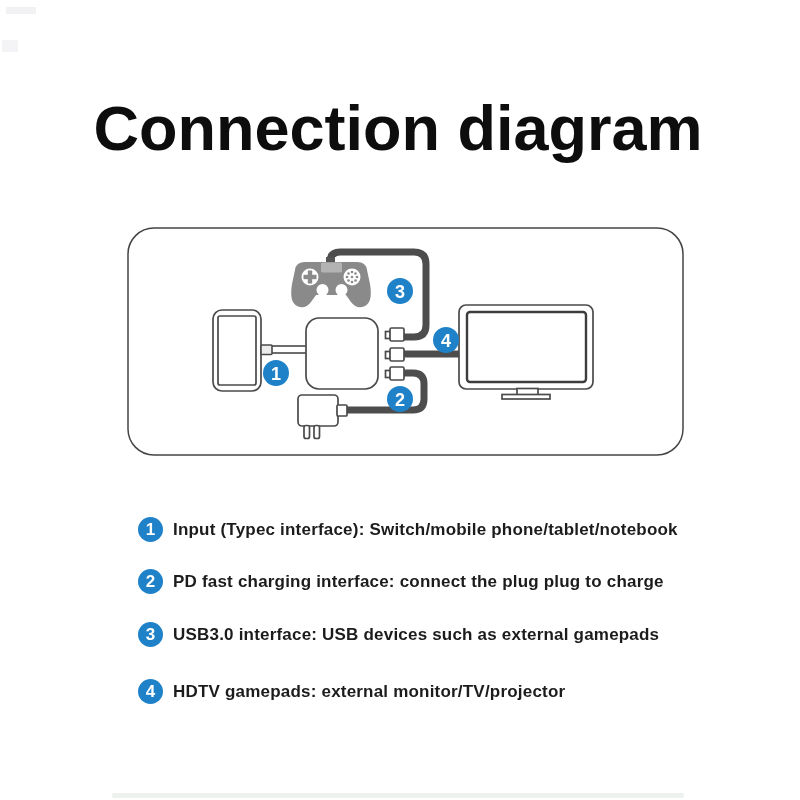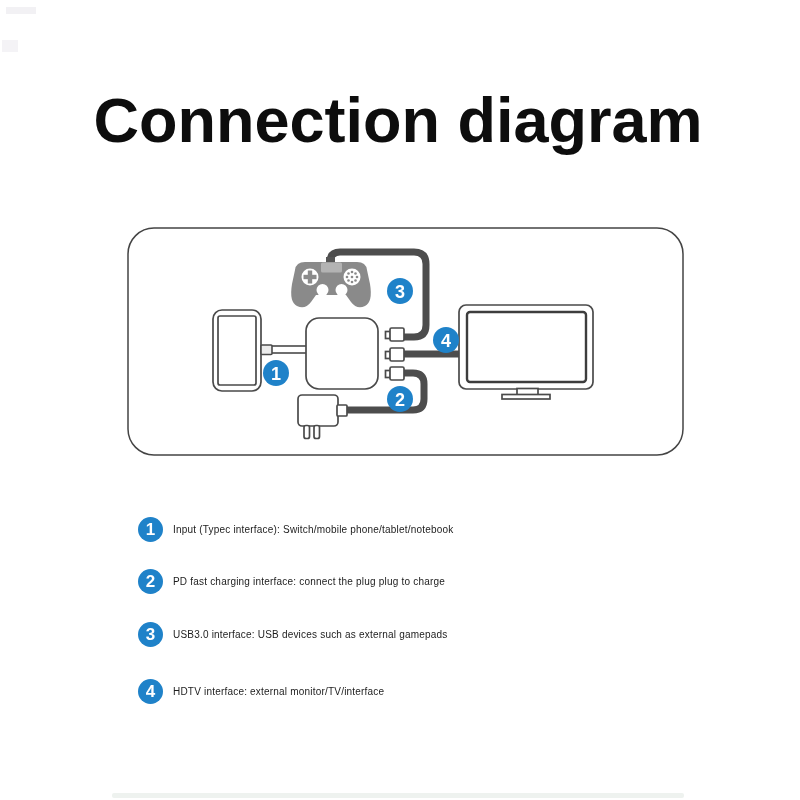--- a/index.html
+++ b/index.html
@@ -2,42 +2,42 @@
 <html style="--badge-blue: #1f82c9; --cable-gray: #4d4d4d; --device-gray: #8a8a8a; --outline-gray: #4a4a4a;"><head>
 <meta charset="utf-8">
 <style>
   html, body { margin:0; padding:0; }
   body {
     width:800px; height:800px; position:relative; overflow:hidden;
     background:#ffffff;
     font-family:"Liberation Sans", sans-serif;
   }
   .page-title {
-    position:absolute; top:84px; left:0; width:796px; margin:0;
+    position:absolute; top:92px; left:0; width:796px; margin:0;
     text-align:center; font-size:63px; font-weight:bold;
     letter-spacing:0px; color:#0d0d0d;
   }
   .diagram-svg { position:absolute; left:0; top:0; }
 
   
   .outline { fill:#ffffff; stroke:var(--outline-gray,#4a4a4a); stroke-width:1.7; }
   .cable   { fill:none; stroke:var(--cable-gray,#4d4d4d); stroke-width:7; }
   .gray    { fill:var(--device-gray,#8a8a8a); }
   .badge-circle { fill:var(--badge-blue,#1f82c9); }
   .badge-num { fill:#ffffff; font-family:"Liberation Sans",sans-serif;
                font-size:18px; font-weight:bold; text-anchor:middle; }
 
   .legend-row { position:absolute; left:138px; display:flex; align-items:center; gap:10px; }
   .legend-badge {
     width:25px; height:25px; border-radius:50%; flex:0 0 25px;
     background:var(--badge-blue,#1f82c9); color:#ffffff;
     font-size:17px; font-weight:bold;
     display:flex; align-items:center; justify-content:center;
   }
-  .legend-text { font-size:10px; font-weight:normal; color:#1c1c1c; letter-spacing:0.2px; white-space:nowrap; }
+  .legend-text { font-size:17px; font-weight:bold; color:#1c1c1c; letter-spacing:0.2px; white-space:nowrap; }
 
   .corner-artifact-a { position:absolute; left:6px; top:7px; width:30px; height:7px; background:#f2f1f4; }
   .corner-artifact-b { position:absolute; left:2px; top:40px; width:16px; height:12px; background:#f4f3f6; }
   .bottom-edge-artifact { position:absolute; left:112px; top:793px; width:572px; height:5px; background:#eef2ef; border-radius:2px; }
 </style>
 </head>
 <body>
 
 <div class="corner-artifact-a"></div>
 <div class="corner-artifact-b"></div>
@@ -136,16 +136,16 @@
 <div class="legend-row" style="top:569px;">
   <span class="legend-badge">2</span>
   <span class="legend-text">PD fast charging interface: connect the plug plug to charge</span>
 </div>
 <div class="legend-row" style="top:622px;">
   <span class="legend-badge">3</span>
   <span class="legend-text">USB3.0 interface: USB devices such as external gamepads</span>
 </div>
 <div class="legend-row" style="top:679px;">
   <span class="legend-badge">4</span>
-  <span class="legend-text">HDTV interface: external monitor/TV/interface</span>
+  <span class="legend-text">HDTV gamepads: external monitor/TV/projector</span>
 </div>
 
 <div class="bottom-edge-artifact"></div>
 
 </body></html>

